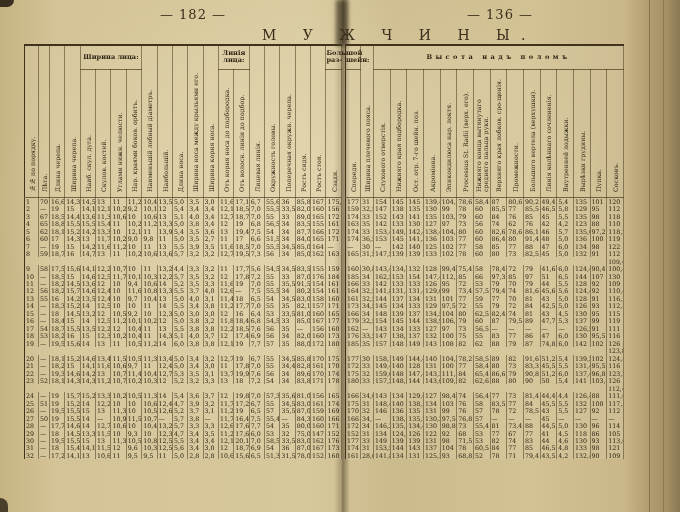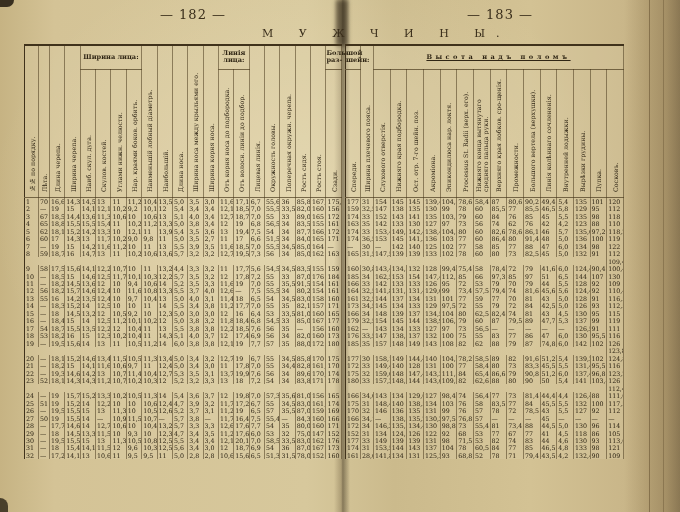--- a/index.html
+++ b/index.html
@@ -35,40 +35,40 @@
   .corner-tl{position:absolute;top:0;left:0;width:14px;height:7px;background:rgba(20,14,6,.8);border-radius:0 0 8px 0;}
   .corner-bl{position:absolute;bottom:0;left:0;width:8px;height:14px;background:rgba(20,14,6,.7);border-radius:0 8px 0 0;}
 
   .pagenum{
     position:absolute;top:7px;font-size:13px;letter-spacing:1px;color:#3a2e1b;
   }
   .pagenum.left{left:148px;width:90px;text-align:center;}
   .pagenum.right{left:455px;width:90px;text-align:center;}
   .spread-title{
     position:absolute;top:27px;left:262px;width:200px;text-align:left;
-    font-size:11px;letter-spacing:11px;color:#3a2e1b;white-space:nowrap;
+    font-size:14px;letter-spacing:11px;color:#3a2e1b;white-space:nowrap;
   }
 
   table.data{
     position:absolute;border-collapse:collapse;table-layout:fixed;
     background:rgba(222,210,175,.25);
   }
   table.data#t-left{left:24px;top:44px;width:318px;}
   table.data#t-right{left:345px;top:44px;width:279px;}
   table.data{border-top:2.6px solid #40321b;border-left:1.4px solid #40321b;border-right:1.4px solid #40321b;}
   th,td{border-right:1px solid rgba(74,58,30,.55);padding:0;margin:0;}
   thead th{border-bottom:1px solid rgba(74,58,30,.7);}
   tbody{border-top:1.6px solid #44361d;}
   tr.band-row{height:24px;padding-left:8px;}
   tr.rot-row{height:126px;}
   th.band{
     font-size:6.6px;font-weight:700;text-align:center;vertical-align:middle;
     color:#30261500;color:#302615;line-height:7px;white-space:pre-line;
   }
-  th.band.spread{letter-spacing:3.5px;font-weight:700;text-decoration:underline;}
+  th.band.spread{letter-spacing:3.5px;font-weight:700;}
   th.rot{vertical-align:bottom;}
   th.rot .v{
     display:inline-block;
     writing-mode:vertical-rl;transform:rotate(180deg);
     height:118px;max-height:118px;
     font-size:6.3px;line-height:7px;font-weight:400;
     text-align:left;color:#302615;
     padding:1px 0 2px 0;margin-left:1px;
     overflow:hidden;
   }
@@ -88,21 +88,21 @@
 <div class="sheet">
   <div class="gutter"></div>
   <div class="gutter-top"></div>
   <div class="page-edge"></div>
   <div class="edge-line1"></div>
   <div class="edge-line2"></div>
   <div class="corner-tl"></div>
   <div class="corner-bl"></div>
 
   <div class="pagenum left">— 182 —</div>
-  <div class="pagenum right">— 183 —</div>
+  <div class="pagenum right">— 136 —</div>
   <div class="spread-title">М У Ж Ч И Н Ы.</div>
 
   <table class="data" id="t-left">
       <colgroup>
         <col style="width: 14px;">
         <col style="width: 11px;">
         <col>
         <col>
         <col>
         <col>

